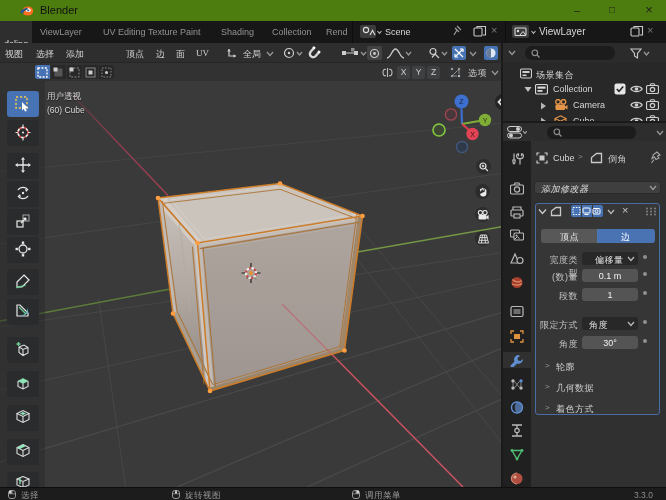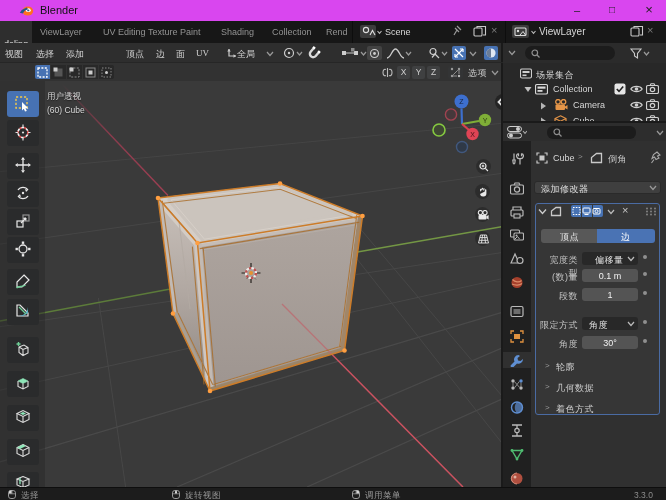--- a/index.html
+++ b/index.html
@@ -1,20 +1,20 @@
 <!DOCTYPE html>
 <html><head>
 <meta charset="utf-8">
 <style>
 *{margin:0;padding:0;box-sizing:border-box;}
 html,body{width:666px;height:500px;overflow:hidden;background:#000;}
 body{font-family:"Liberation Sans",sans-serif;position:relative;-webkit-font-smoothing:antialiased;}
 .abs{position:absolute;}
 
-#titlebar{left:0;top:0;width:666px;height:21px;background:#d946ef;color:#000;}
+#titlebar{left:0;top:0;width:666px;height:21px;background:#4d7c0f;color:#000;}
 #titlebar .tname{position:absolute;left:40px;top:4px;font-size:11px;color:#111;}
 .winbtn{position:absolute;top:0;width:30px;height:20px;color:#222;font-size:11px;text-align:center;line-height:20px;}
 
 #topbar{left:0;top:21px;width:666px;height:22px;background:#171717;color:#939393;font-size:9px;}
 .wtab{position:absolute;top:0;height:22px;line-height:22px;}
 .wtab.active{background:#2e2e2e;color:#e3e3e3;}
 
 #hdr{left:0;top:43px;width:503px;height:20px;background:#2e2e2e;color:#d2d2d2;font-size:9px;font-family:Liberation Serif, serif;}
 #hdr .mi{position:absolute;top:5px;}
 #ohdr{left:503px;top:43px;width:163px;height:20px;background:#2b2b2b;}
@@ -103,21 +103,21 @@
   <span class="mi" style="left:96px;margin-top:36px;">网格</span>
   <span class="mi" style="left:126px;">顶点</span>
   <span class="mi" style="left:156px;">边</span>
   <span class="mi" style="left:176px;">面</span>
   <span class="mi" style="left:196px;">UV</span>
 
   <svg class="abs" style="left:226px;top:4px" width="50" height="13" viewBox="0 0 50 13">
     <path d="M3 2 V9 H10" fill="none" stroke="#ccc" stroke-width="1.2"></path>
     <path d="M3 2 l-1.8 2.5 h3.6 Z M10 9 l-2.5 -1.8 v3.6 Z" fill="#ccc"></path>
   </svg>
-  <span class="mi" style="left:237px;">全局</span>
+  <span class="mi" style="left:243px;">全局</span>
   <svg class="abs" style="left:266px;top:8px" width="8" height="6" viewBox="0 0 8 6">
       <path d="M1 1 l3 3.5 3-3.5" fill="none" stroke="#999" stroke-width="1.2"></path>
     </svg>
 
   <svg class="abs" style="left:283px;top:4px" width="20" height="13" viewBox="0 0 20 13">
     <circle cx="6" cy="6" r="4.5" fill="none" stroke="#ccc" stroke-width="1.2"></circle>
       <circle cx="6" cy="6" r="1.2" fill="#ccc"></circle>
     <path d="M14 4 l2.5 3 2.5-3" fill="none" stroke="#999" stroke-width="1.2" transform="translate(0,1)"></path>
   </svg>
 
@@ -618,21 +618,21 @@
     <svg class="abs" style="left:87px;top:29px" width="13" height="12" viewBox="0 0 13 12">
         <path d="M1.5 10.5 V5.5 L6.5 1.5 H11.5 V10.5 Z" fill="none" stroke="#c9c9c9" stroke-width="1.3"></path>
       </svg>
     <span class="abs cjk" style="left:105px;top:30px;text-align:center;">倒角</span>
     <svg class="abs" style="left:147px;top:28px" width="11" height="13" viewBox="0 0 11 13">
         <path d="M7 1 L10 4 L7.5 5 L9 7 L6 8.5 L4.5 6 L2 7.5 L3.5 3.5 Z" fill="none" stroke="#a8a8a8" stroke-width="1.1"></path>
         <path d="M4 8.5 L1.5 12" stroke="#a8a8a8" stroke-width="1.1"></path>
       </svg>
 
     <span class="abs" style="left:31px;top:58px;width:127px;height:13px;background:#3f3f3f;border-radius:3px;border:1px solid #2a2a2a;"></span>
-    <span class="abs cjk" style="left:38px;top:60px;color:#dadada;">添加修改器</span>
+    <span class="abs cjk" style="left:38px;top:60px;color:#dadada;font-style:italic;">添加修改器</span>
     <svg class="abs" style="left:146px;top:62px" width="8" height="6" viewBox="0 0 8 6">
         <path d="M1 1 l3 3.5 3-3.5" fill="none" stroke="#999" stroke-width="1.2"></path>
       </svg>
 
     <span class="abs" style="left:32px;top:80px;width:125px;height:212px;background:#363636;border:1px solid #4a6ba3;border-radius:3px;"></span>
     <svg class="abs" style="left:35px;top:85px" width="9" height="7" viewBox="0 0 9 7">
         <path d="M1 1.5 L4.5 5.5 L8 1.5" fill="none" stroke="#ccc" stroke-width="1.3"></path>
       </svg>
     <svg class="abs" style="left:47px;top:83px" width="12" height="11" viewBox="0 0 12 11">
         <path d="M1.5 9.5 V5 L6 1.5 H10.5 V9.5 Z" fill="none" stroke="#c9c9c9" stroke-width="1.3"></path>

